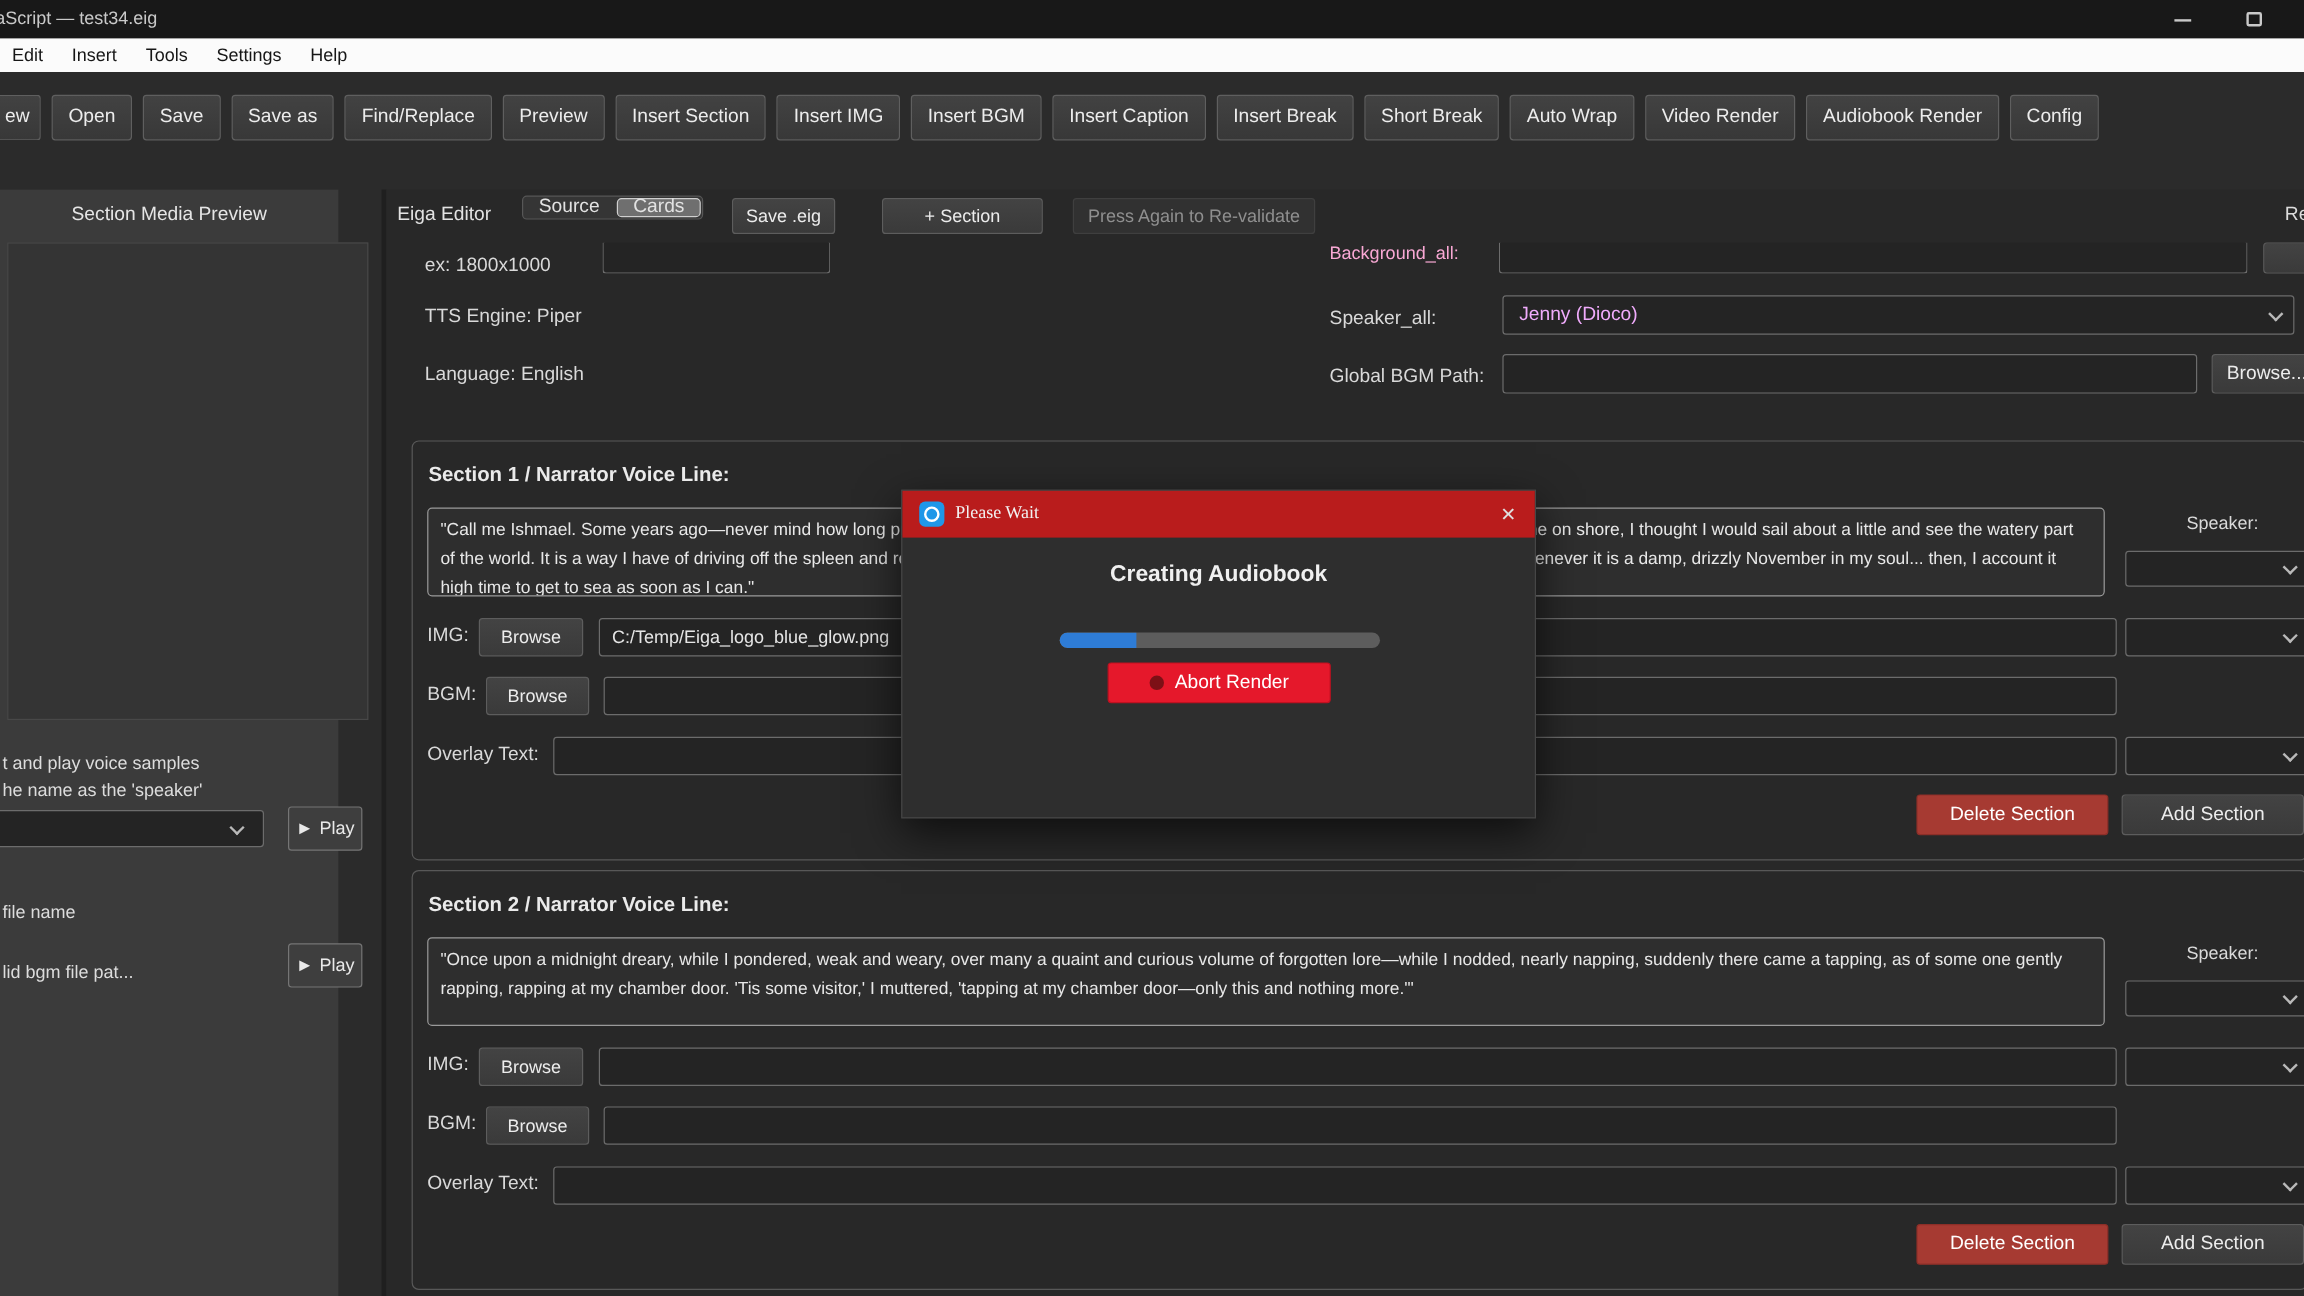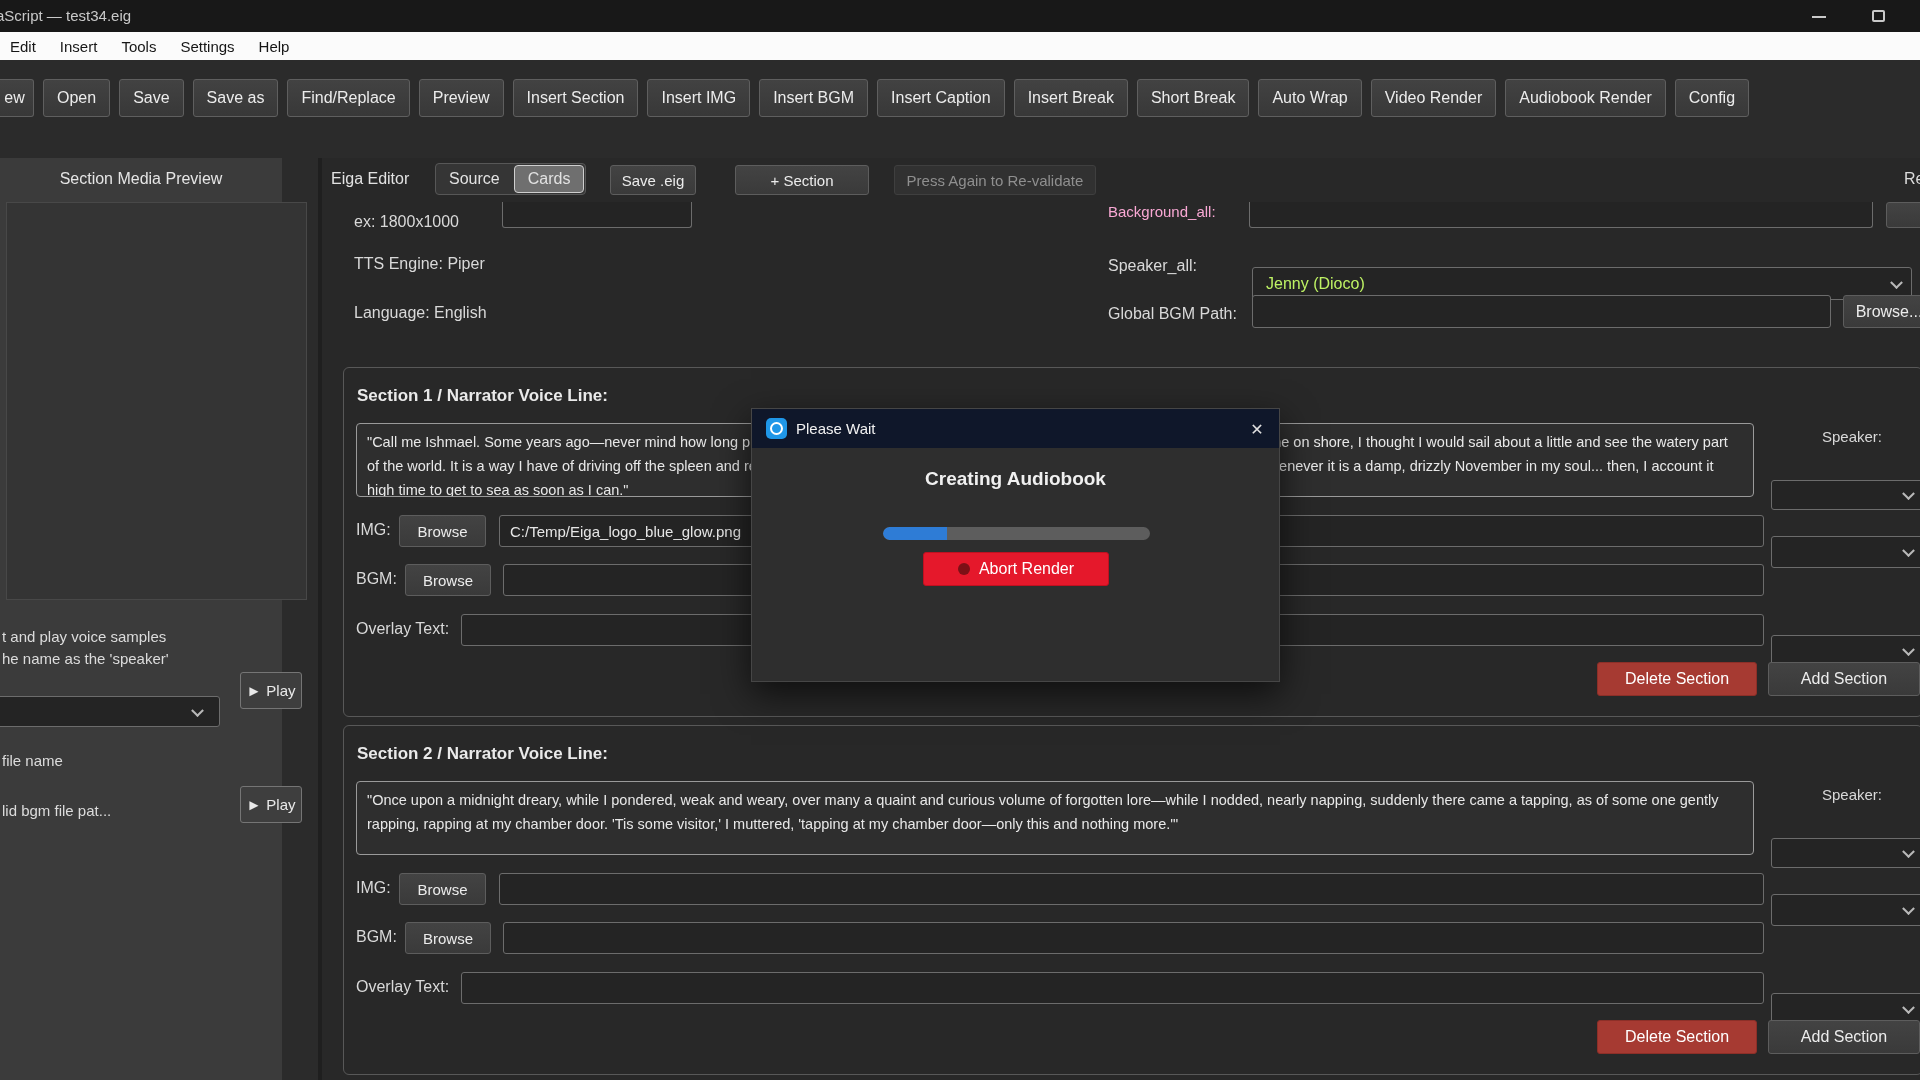--- a/index.html
+++ b/index.html
@@ -44,30 +44,30 @@
   .sb-hint { position:absolute; left:2px; font-size:15px; color:#dcdcdc; white-space:nowrap; }
   .play-btn { position:absolute; left:240px; width:62px; height:37px; background:#3e3e3e; border:1px solid #757575;
               border-radius:3px; color:#e9e9e9; font-size:15px; display:flex; align-items:center; justify-content:center; gap:5px; font-family:inherit; }
 
   
   .txt-input {
     background:#242424; border:1px solid #6c6c6c; border-radius:3px;
     color:#e6e6e6; font-size:15px; padding:0 10px; font-family:inherit;
   }
   .clip-top { border-top:none; border-radius:0 0 3px 3px; }
-  .dd { background:#242424; border:1px solid #6c6c6c; border-radius:3px; color:#bef264;
-        font-size:16px; display:flex; align-items:center; padding-left:13px; position:absolute;margin-top:21px; }
+  .dd { background:#242424; border:1px solid #6c6c6c; border-radius:3px; color:#f0abfc;
+        font-size:16px; display:flex; align-items:center; padding-left:13px; position:absolute; }
   .chev { position:absolute; top:50%; width:9px; height:9px; border-right:2px solid #b9b9b9; border-bottom:2px solid #b9b9b9;
           transform:translateY(-65%) rotate(45deg); }
   .gray-btn { background:linear-gradient(#434343,#3a3a3a); border:1px solid #5d5d5d; border-radius:3px;
               color:#ececec; font-size:15px; font-family:inherit; position:absolute; }
 
   
   .ed-title { position:absolute; left:9px; top:12px; font-size:16px; color:#e2e2e2; }
-  .seg { position:absolute; left:113px; top:5px; height:32px; display:flex; align-items:stretch;
+  .seg { position:absolute; left:113px; top:5px; height:20px; display:flex; align-items:stretch;
          background:#353535; border:1px solid #575757; border-radius:4px; }
   .seg-item { display:flex; align-items:center; padding:0 13px; font-size:16px; color:#e2e2e2; }
   .seg-item.active { background:#6f6f6f; border:1px solid #cfcfcf; border-radius:4px; margin:1px; }
   .btn-save-eig { left:288px; top:7px; width:86px; height:30px; }
   .btn-plus-section { left:413px; top:7px; width:134px; height:30px; }
   .btn-revalidate { position:absolute; left:572px; top:7px; width:202px; height:30px;
                     background:#313131; border:1px solid #3f3f3f; border-radius:3px; color:#8f8f8f; font-size:15px; font-family:inherit; }
   .hdr-re { position:absolute; left:1582px; top:12px; font-size:16px; color:#dcdcdc; }
 
   
@@ -84,21 +84,21 @@
   .spk-dd { left:1427px; top:91px; width:172px; height:30px; }
   .row-label { position:absolute; left:12px; font-size:16px; color:#d9d9d9; }
   .browse-btn { height:32px; }
   .del-btn { position:absolute; left:1253px; top:294px; width:160px; height:34px; background:var(--delete_red,#a63a32);
              border:1px solid #8d2f28; border-radius:3px; color:#ffffff; font-size:16px; font-family:inherit; }
   .add-btn { left:1424px; top:294px; width:152px; height:34px; font-size:16px; }
 
   
   .modal { position:absolute; left:751px; top:408px; width:529px; height:274px; background:#2e2e2e;
            border:1px solid #464646; box-shadow:0 12px 34px rgba(0,0,0,0.65); z-index:50; }
-  .modal-titlebar { position:absolute; left:0; top:0; width:100%; height:39px; background:#0f172a; }
+  .modal-titlebar { position:absolute; left:0; top:0; width:100%; height:39px; background:#b91c1c;font-family:Liberation Serif, serif; }
   .modal-icon { position:absolute; left:14px; top:9px; width:21px; height:21px;
                 background:var(--modal_icon_blue,#1f97e8); border-radius:5px; }
   .modal-icon::after { content:""; position:absolute; left:4px; top:4px; width:9px; height:9px;
                        border:2px solid #ffffff; border-radius:50%; }
   .modal-title { position:absolute; left:44px; top:11px; font-size:15px; color:#f2f2f2; }
   .modal-close { position:absolute; left:493px; top:8px; width:24px; height:24px; font-size:16px; color:#e0e0e0;
                  background:none; border:none; font-family:inherit; }
   .modal-line { position:absolute; left:0; width:100%; text-align:center; font-size:19px; font-weight:bold; color:#f0f0f0; }
   .progress { position:absolute; left:131px; top:118px; width:267px; height:13px; background:#5d5d5d; border-radius:7px; overflow:hidden; }
   .progress-fill { height:100%; width:0; background:var(--accent_blue,#2e7cd6); border-radius:7px 0 0 7px; }

